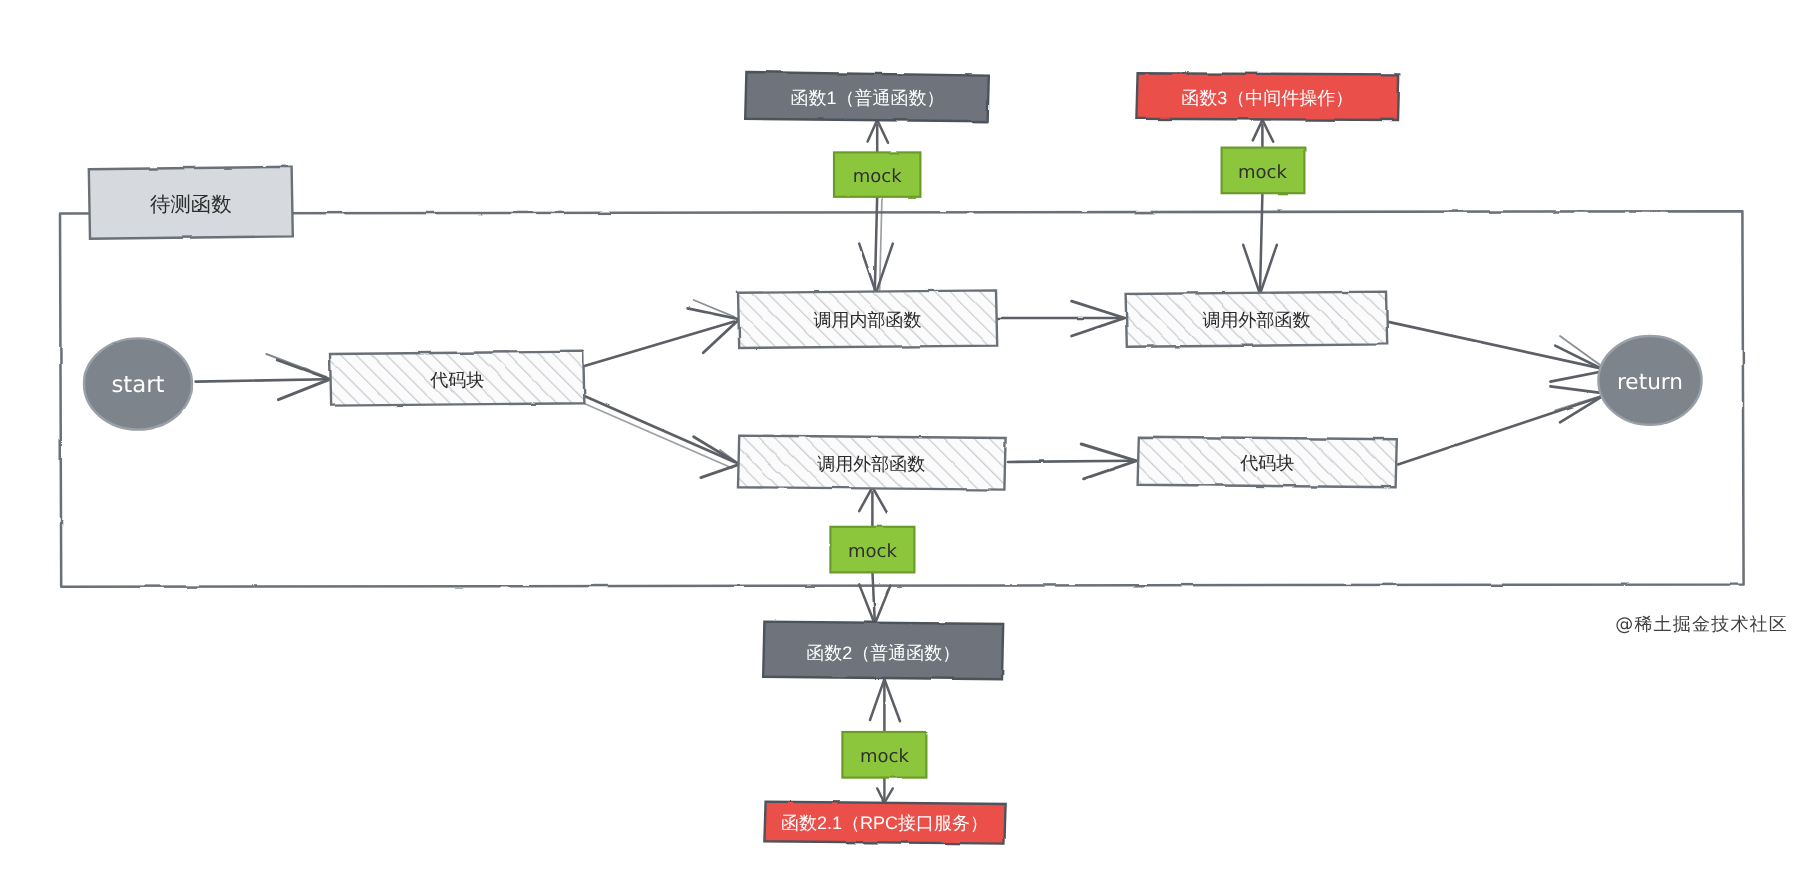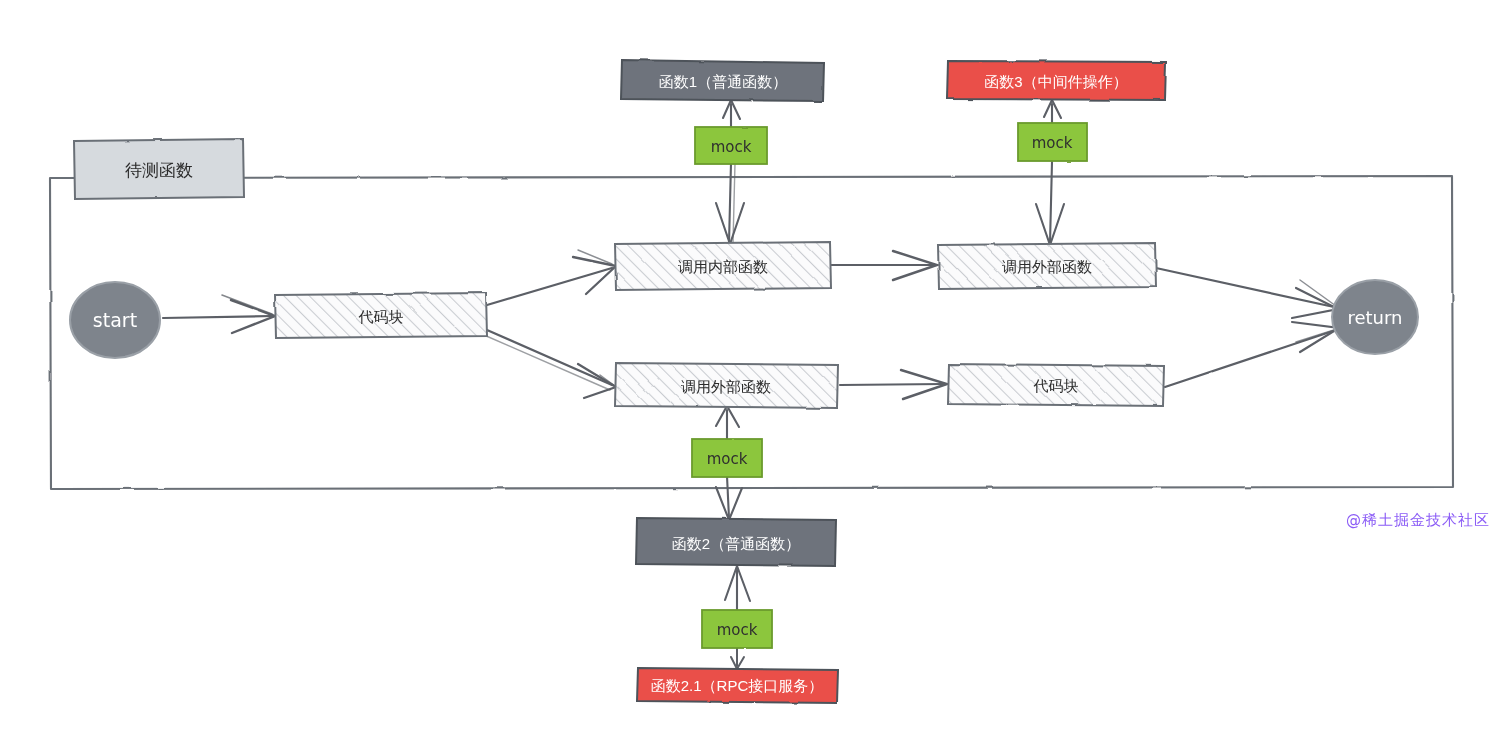--- a/index.html
+++ b/index.html
@@ -1,21 +1,21 @@
 <!DOCTYPE html>
 <html><head>
 <meta charset="utf-8">
 <style>
   html,body{margin:0;padding:0;background:#ffffff;}
   body{width:1512px;height:745px;overflow:hidden;font-family:"Liberation Sans","DejaVu Sans",sans-serif;}
   #stage{position:relative;width:1512px;height:544px;background:#fff;}
   svg#canvas{position:absolute;left:0;top:0;width:1512px;height:745px;}
   .node-label{font-family:"Liberation Sans","DejaVu Sans",sans-serif;}
   .watermark{
-    position:absolute;right:22px;bottom:14px;color:#8b5cf6;
+    position:absolute;right:22px;bottom:14px;color:#404040;
     font-size:15px;letter-spacing:1px;font-family:"DejaVu Sans",sans-serif;
     user-select:none;
   }
 </style>
 </head>
 <body>
 
 <div id="stage">
 
   <svg id="canvas" viewBox="0 0 1512 745">

